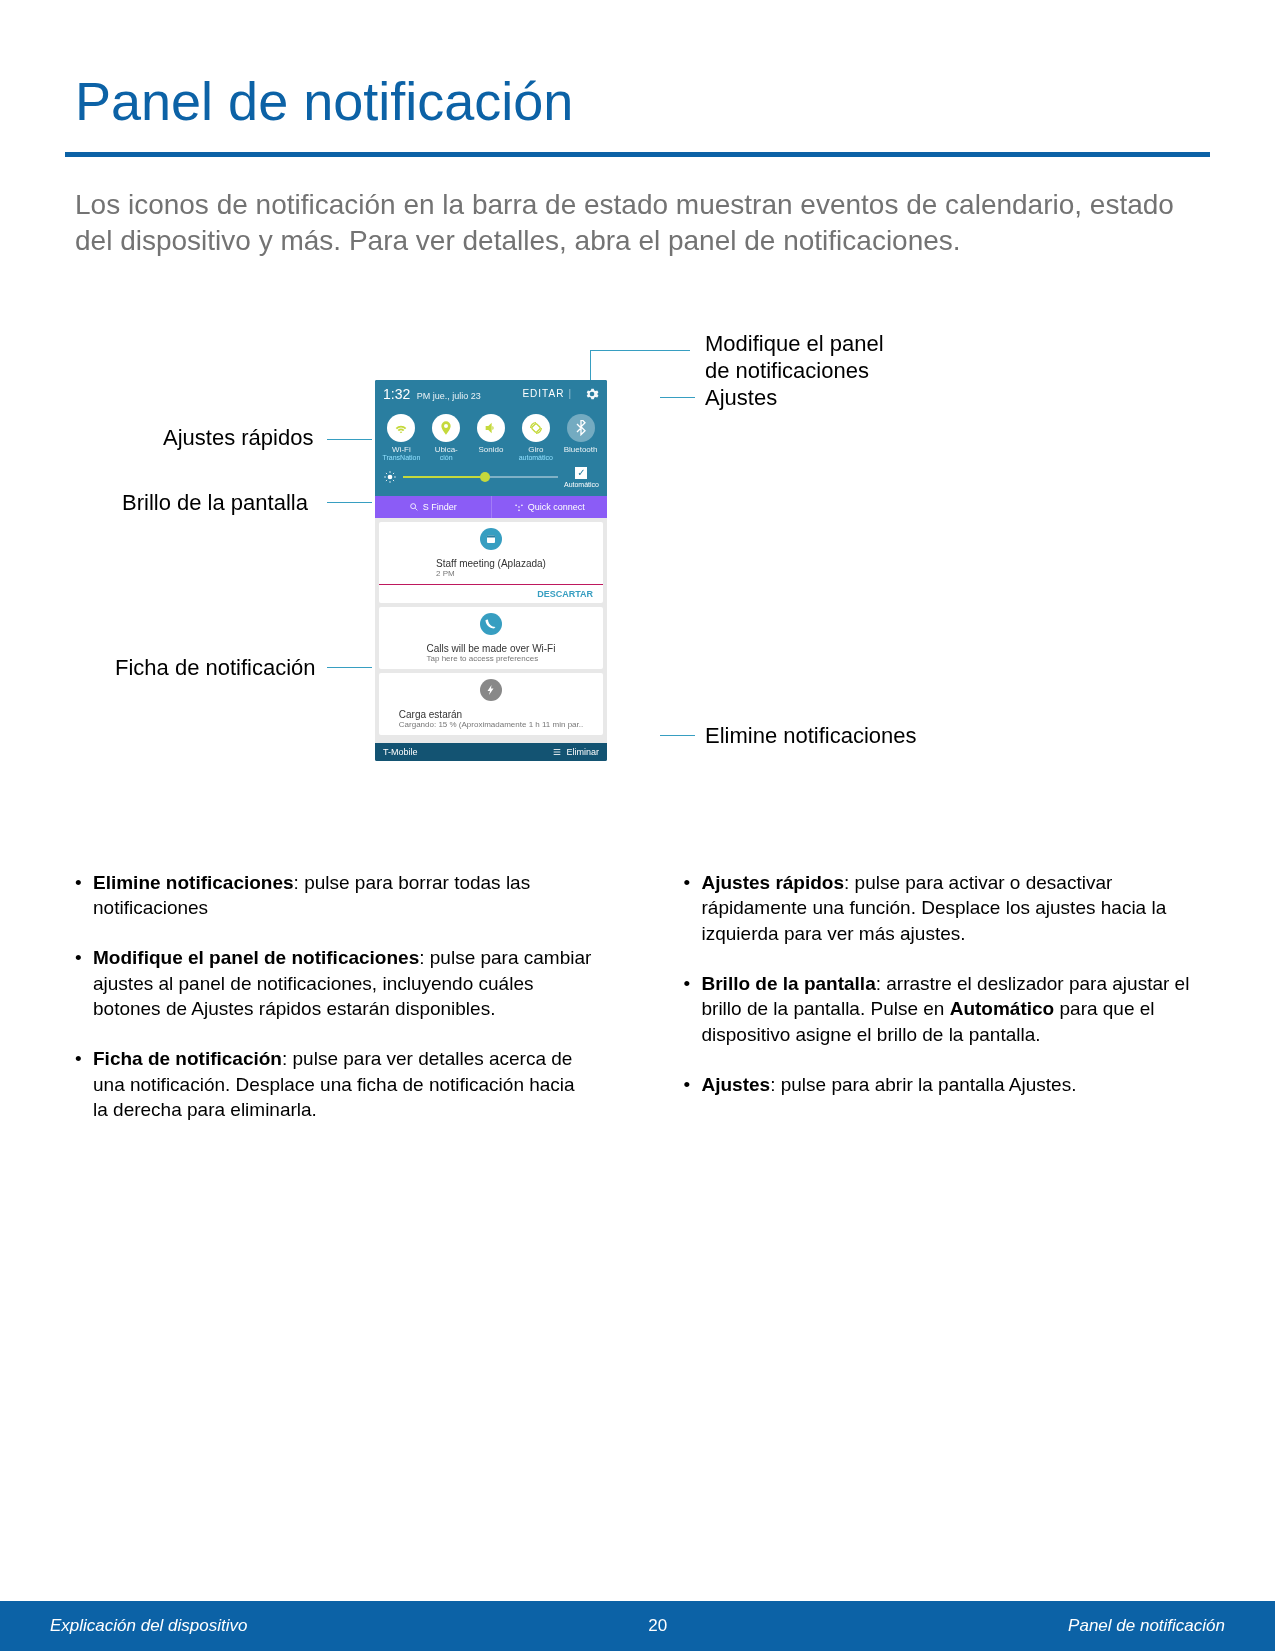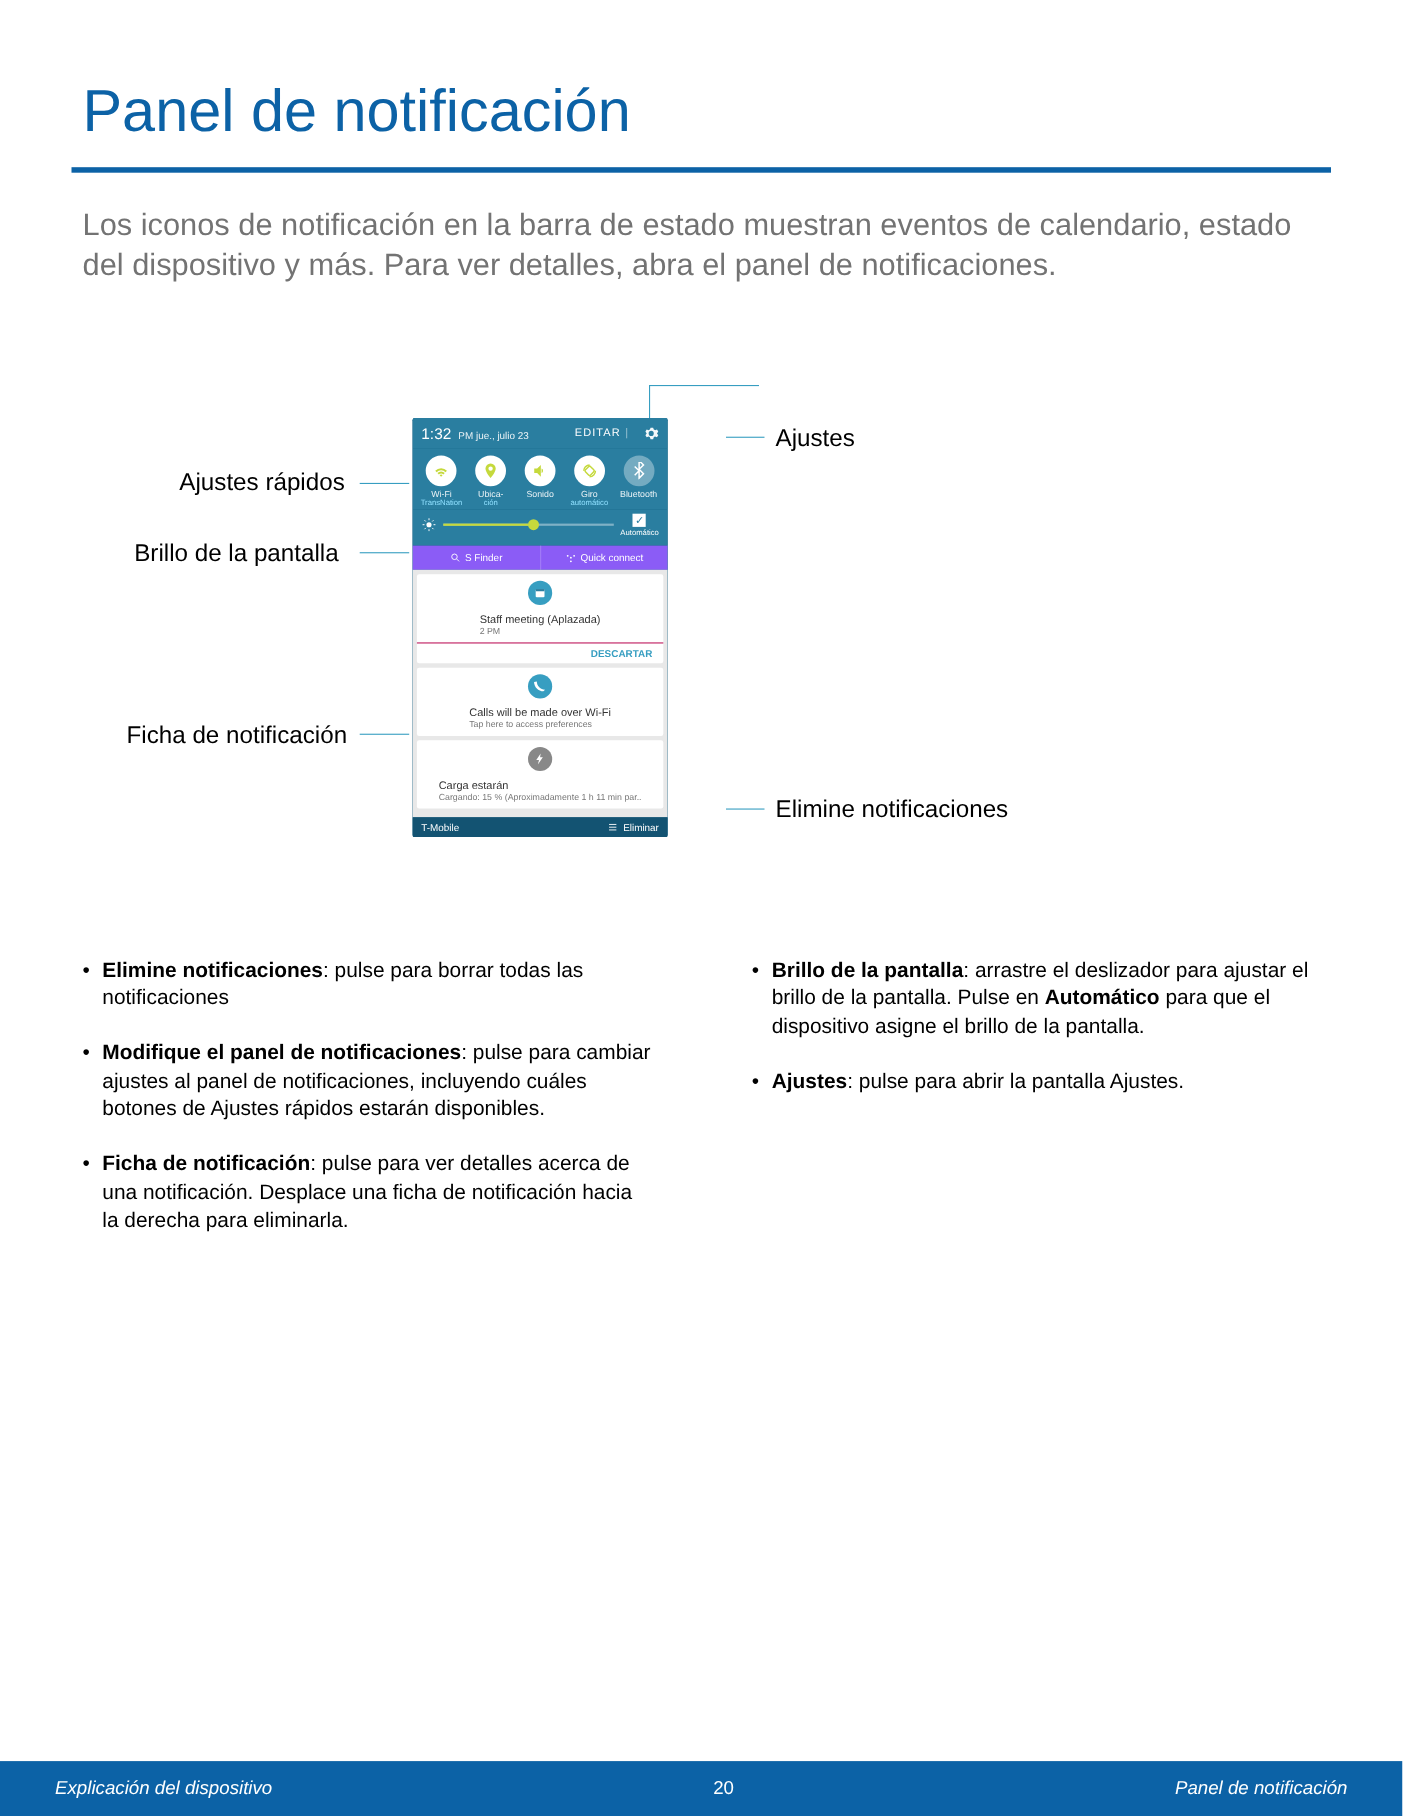--- a/index.html
+++ b/index.html
@@ -208,20 +208,24 @@
 
     <div class="label" style="left:98px; top:95px;">Ajustes rápidos</div>
     <div class="line" style="left:262px; top:109px; width:45px; height:1px;"></div>
 
     <div class="label" style="left:57px; top:160px;">Brillo de la pantalla</div>
     <div class="line" style="left:262px; top:172px; width:45px; height:1px;"></div>
 
     <div class="label" style="left:50px; top:325px;">Ficha de notificación</div>
     <div class="line" style="left:262px; top:337px; width:45px; height:1px;"></div>
 
+    <div class="label labelR" style="left:640px; top:0px; line-height:1.25;">
+      <span>Modifique el panel</span><br>
+      <span>de notificaciones</span>
+    </div>
     <div class="line" style="left:525px; top:20px; width:100px; height:1px;"></div>
     <div class="line" style="left:525px; top:20px; width:1px; height:35px;"></div>
 
     <div class="label labelR" style="left:640px; top:55px;">Ajustes</div>
     <div class="line" style="left:595px; top:67px; width:35px; height:1px;"></div>
 
     <div class="label labelR" style="left:640px; top:393px;">Elimine notificaciones</div>
     <div class="line" style="left:595px; top:405px; width:35px; height:1px;"></div>
 
     <div class="phone">
@@ -379,20 +383,21 @@
   <div class="body-cols">
     <div class="col">
       <ul id="bl-left">
           <li><b>Elimine notificaciones</b>: pulse para borrar todas las notificaciones</li>
           <li><b>Modifique el panel de notificaciones</b>: pulse para cambiar ajustes al panel de notificaciones, incluyendo cuáles botones de Ajustes rápidos estarán disponibles.</li>
           <li><b>Ficha de notificación</b>: pulse para ver detalles acerca de una notificación. Desplace una ficha de notificación hacia la derecha para eliminarla.</li>
         </ul>
     </div>
     <div class="col">
       <ul id="bl-right">
+          <li><b>Ajustes rápidos</b>: pulse para activar o desactivar rápidamente una función. Desplace los ajustes hacia la izquierda para ver más ajustes.</li>
           <li><b>Brillo de la pantalla</b>: arrastre el deslizador para ajustar el brillo de la pantalla. Pulse en <b>Automático</b> para que el dispositivo asigne el brillo de la pantalla.</li>
           <li><b>Ajustes</b>: pulse para abrir la pantalla Ajustes.</li>
         </ul>
     </div>
   </div>
 </div>
 
 <div class="footer">
   <span>Explicación del dispositivo</span>
   <span class="center">20</span>

